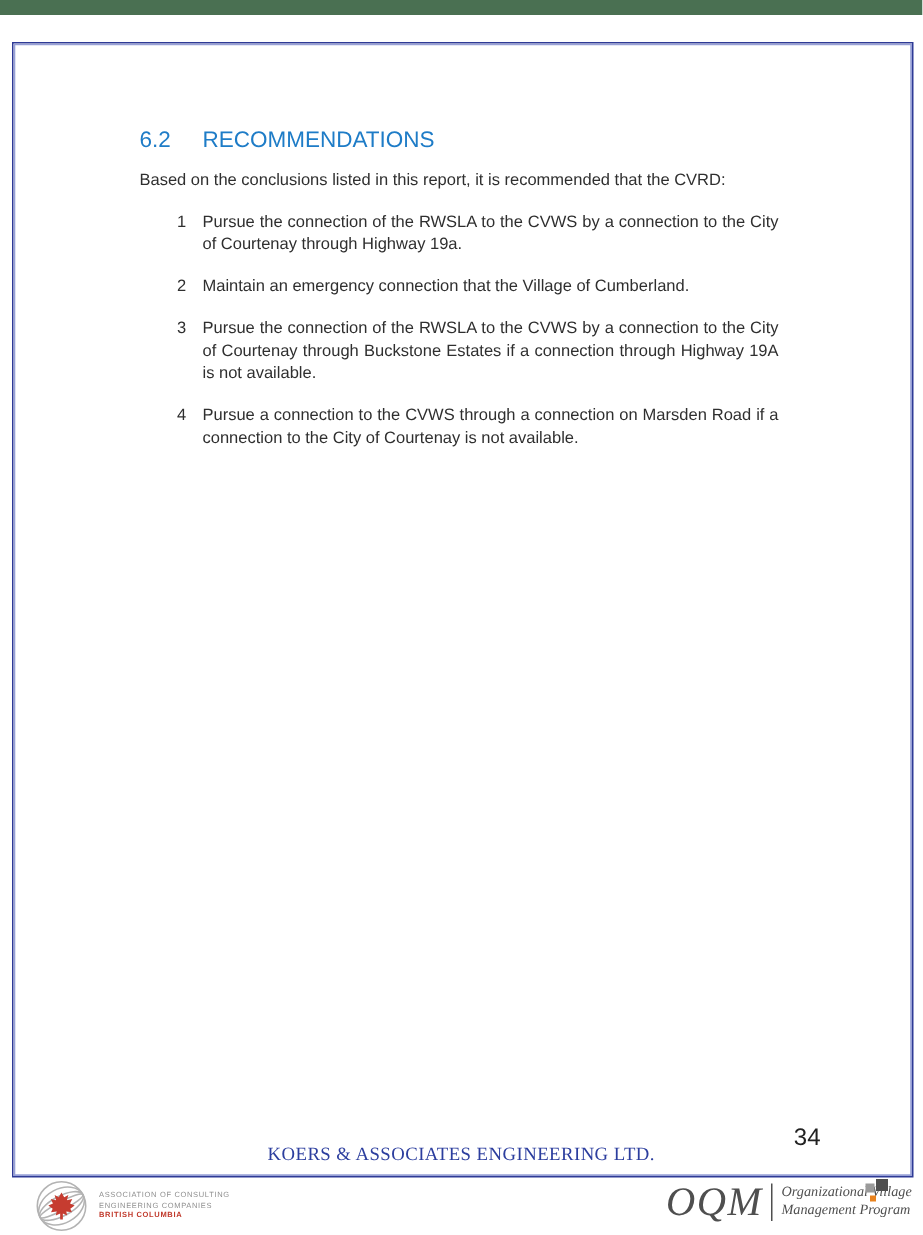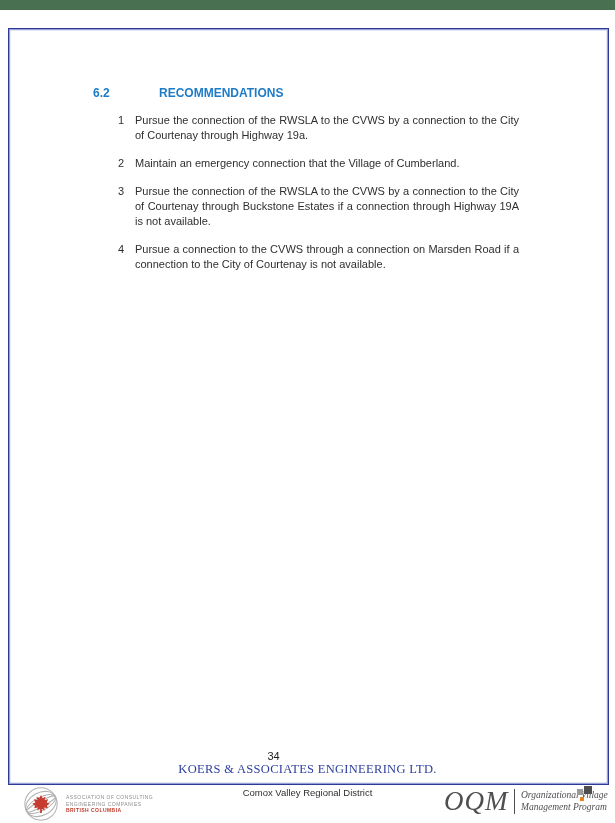--- a/index.html
+++ b/index.html
@@ -24,35 +24,34 @@
     box-shadow: inset 0 0 0 1.2px #97a0d6;
   }
 
   
   .content {
     position:absolute; left:93px; top:86px; width:426px;
     font-size:11px; line-height:15px; color:#2f2f2f;
   }
   .heading {
     display:flex; margin:0 0 12px 0;
-    font-size:12px; font-weight:bold;
+    font-size:15px; font-weight:normal;
     color:var(--heading-blue, #1e7cc7);
-    gap:24px;
   }
   .h-num { width:42px; flex:none; }
   .intro { margin:0 0 13px 0; }
   .recs { list-style:none; margin:0; padding:0; }
   .rec { display:flex; margin:0 0 13px 0; }
   .rec-num { margin-left:25px; width:17px; flex:none; }
   .rec-text { flex:1; text-align:justify; }
 
   
   .page-number {
     position:absolute; left:0; top:750px; width:547px;
-    text-align:center; font-size:11px; color:#222222;
+    text-align:right; font-size:16px; color:#222222;
   }
   .company-line {
     position:absolute; left:0; top:762px; width:615px;
     text-align:center;
     font-family:"Liberation Serif", serif;
     font-size:12.5px; letter-spacing:0.3px;
     color:var(--koers-blue, #2c3e9e);
   }
 
   
@@ -102,20 +101,21 @@
 
 <div class="top-bar"></div>
 
 <div class="page-frame"></div>
 
 <main class="content">
   <h2 class="heading">
     <span class="h-num">6.2</span>
     <span class="h-title">RECOMMENDATIONS</span>
   </h2>
+  <p class="intro">Based on the conclusions listed in this report, it is recommended that the CVRD:</p>
   <ol class="recs">
     <li class="rec">
       <span class="rec-num">1</span>
       <span class="rec-text">Pursue the connection of the RWSLA to the CVWS by a connection to the City of Courtenay through Highway 19a.</span>
     </li>
     <li class="rec">
       <span class="rec-num">2</span>
       <span class="rec-text">Maintain an emergency connection that the Village of Cumberland.</span>
     </li>
     <li class="rec">
@@ -126,21 +126,20 @@
       <span class="rec-num">4</span>
       <span class="rec-text">Pursue a connection to the CVWS through a connection on Marsden Road if a connection to the City of Courtenay is not available.</span>
     </li>
   </ol>
 </main>
 
 <div class="page-number">34</div>
 <div class="company-line">KOERS &amp; ASSOCIATES ENGINEERING LTD.</div>
 
 <div class="footer-block">
-  <div>Comox Valley Regional District</div>
 </div>
 
 <div class="acec">
   <span>
     <svg viewBox="0 0 40 40" aria-hidden="true">
       <g fill="none" stroke="#b3b3b3" stroke-width="1.1">
         <circle cx="20" cy="20" r="17"></circle>
         <ellipse cx="20" cy="20" rx="17" ry="12" transform="rotate(-28 20 20)"></ellipse>
         <ellipse cx="20" cy="20" rx="17" ry="7" transform="rotate(-28 20 20)"></ellipse>
         <ellipse cx="20" cy="20" rx="17" ry="3" transform="rotate(-28 20 20)"></ellipse>

